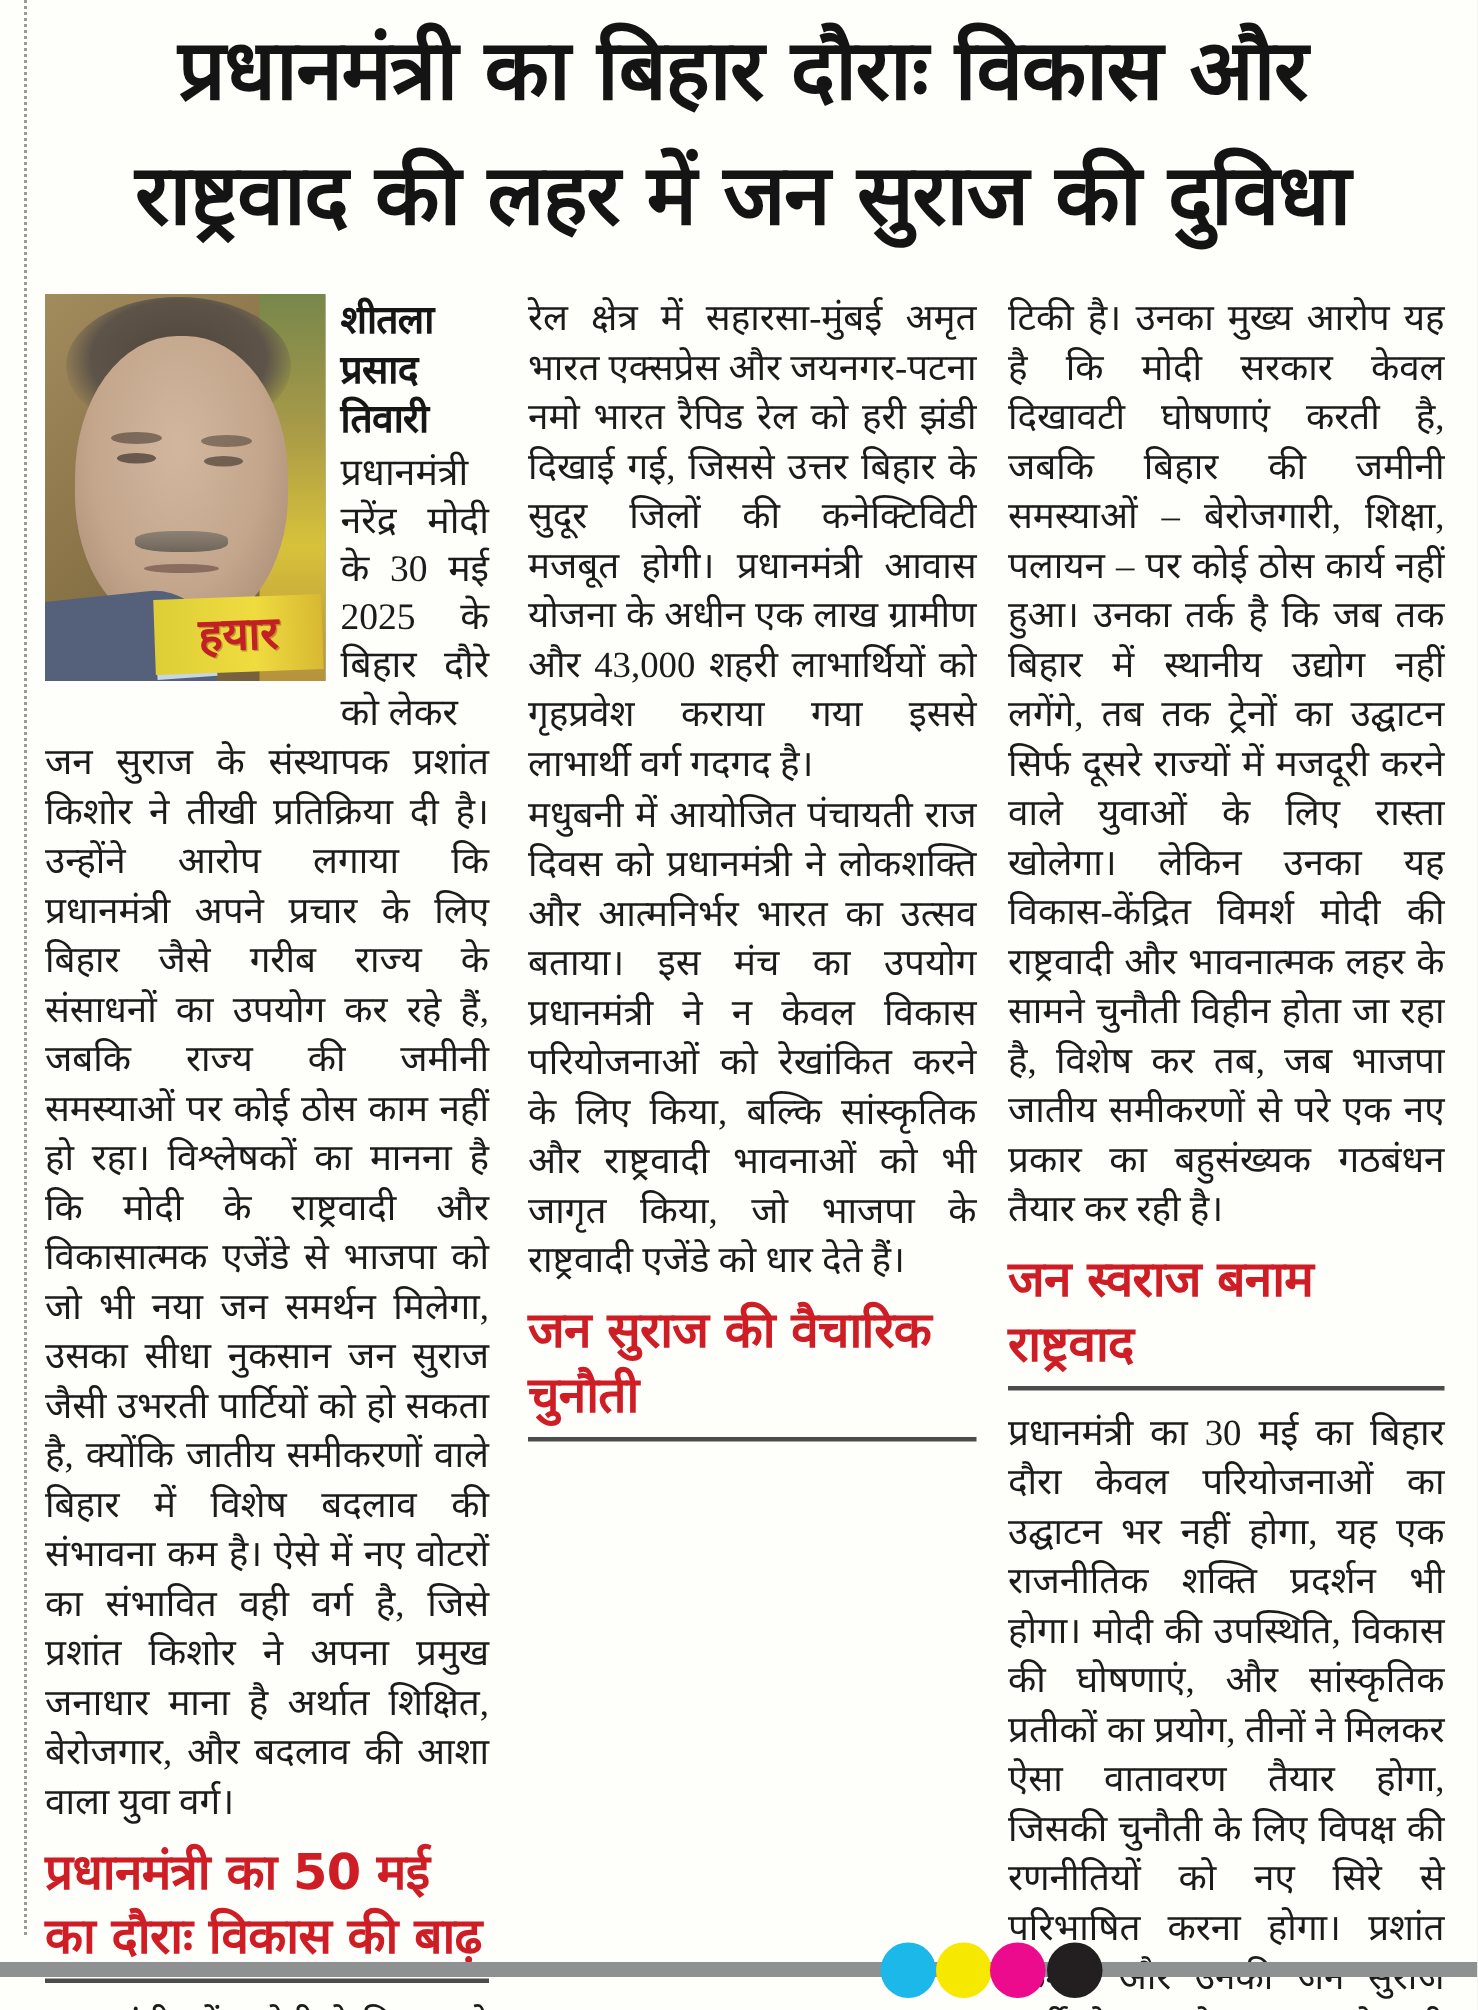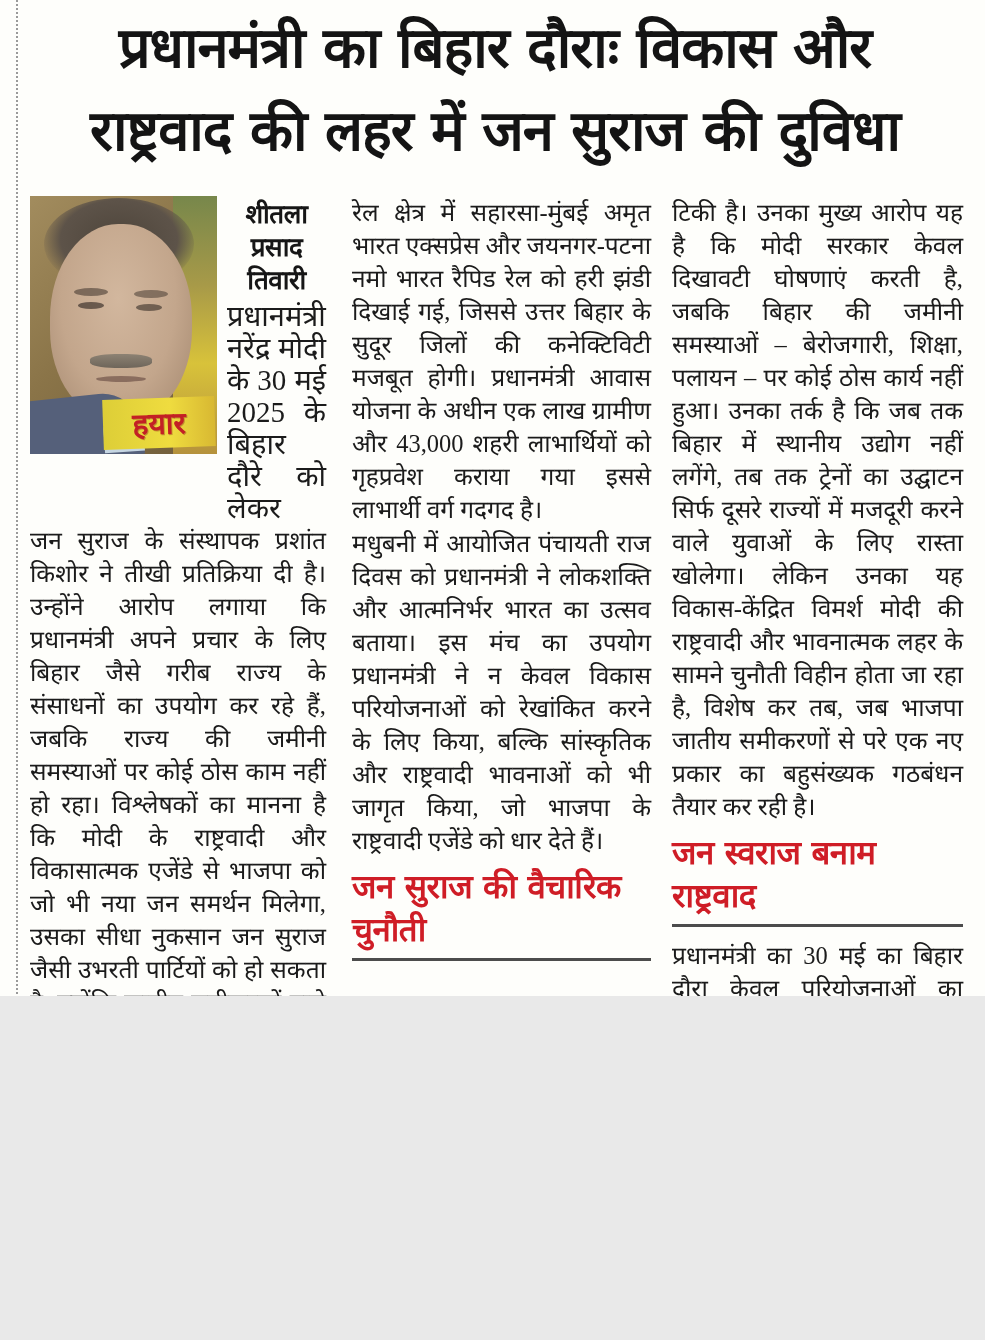--- a/index.html
+++ b/index.html
@@ -1,18 +1,18 @@
 <!DOCTYPE html>
 <html><head>
 <meta charset="utf-8">
 <style>
   * { margin:0; padding:0; box-sizing:border-box; }
   html,body { background:#e9e9e9; }
   .page {
-    position:relative; width:985px; height:996px; margin:0 auto;
+    position:relative; width:985px; height:1340px; margin:0 auto;
     background:#fefefb; overflow:hidden;
     font-family:"Liberation Serif", serif; color:#1c1c1c;
   }
   .trim-dash {
     position:absolute; left:16px; top:0; height:1290px; width:0;
     border-left:2px dotted #9a9a9a;
   }
   .headline {
     position:absolute; top:6px; left:45px; width:900px; text-align:center;
     font-family:"DejaVu Sans", sans-serif; font-weight:800; color:#141414;
@@ -57,23 +57,23 @@
   .p-collar { position:absolute; bottom:2px; left:74px; width:40px; height:30px;
     background:#c6d6e2; transform:rotate(-4deg); border-radius:6px 6px 0 0; }
   .p-poster { position:absolute; right:2px; bottom:6px; width:112px; height:50px;
     background:linear-gradient(90deg,#ddce37,#efdc3f 60%,#d8b832);
     display:flex; align-items:center; justify-content:center;
     font-family:"DejaVu Sans", sans-serif; font-weight:800; font-size:30px; color:#c32025;
     transform:rotate(-2deg); text-shadow:1px 1px 0 rgba(120,20,20,.35); }
   .byline { flex:1 1 auto; padding-top:2px; }
   .byline-name {
     font-family:"DejaVu Sans", sans-serif; font-weight:800; font-size:26px;
-    line-height:33px; text-align:center; color:#161616; letter-spacing:-0.5px;
+    line-height:33px; color:#161616; letter-spacing:-0.5px;
   }
-  .byline-intro { margin-top:3px; font-size:29px; line-height:32px; text-align:justify; }
+  .byline-intro { margin-top:3px; font-size:25px; line-height:32px; text-align:justify; }
   
   .reg-bar { position:absolute; left:0; right:0; top:1308px; height:10px; background:#8e9092; }
   .reg-dot { position:absolute; top:1295px; width:37px; height:37px; border-radius:50%; }
   .reg-dot.d0 { left:587px; } .reg-dot.d1 { left:624px; }
   .reg-dot.d2 { left:660px; } .reg-dot.d3 { left:698px; }
 </style>
 </head>
 <body>
 
 <div class="page">

